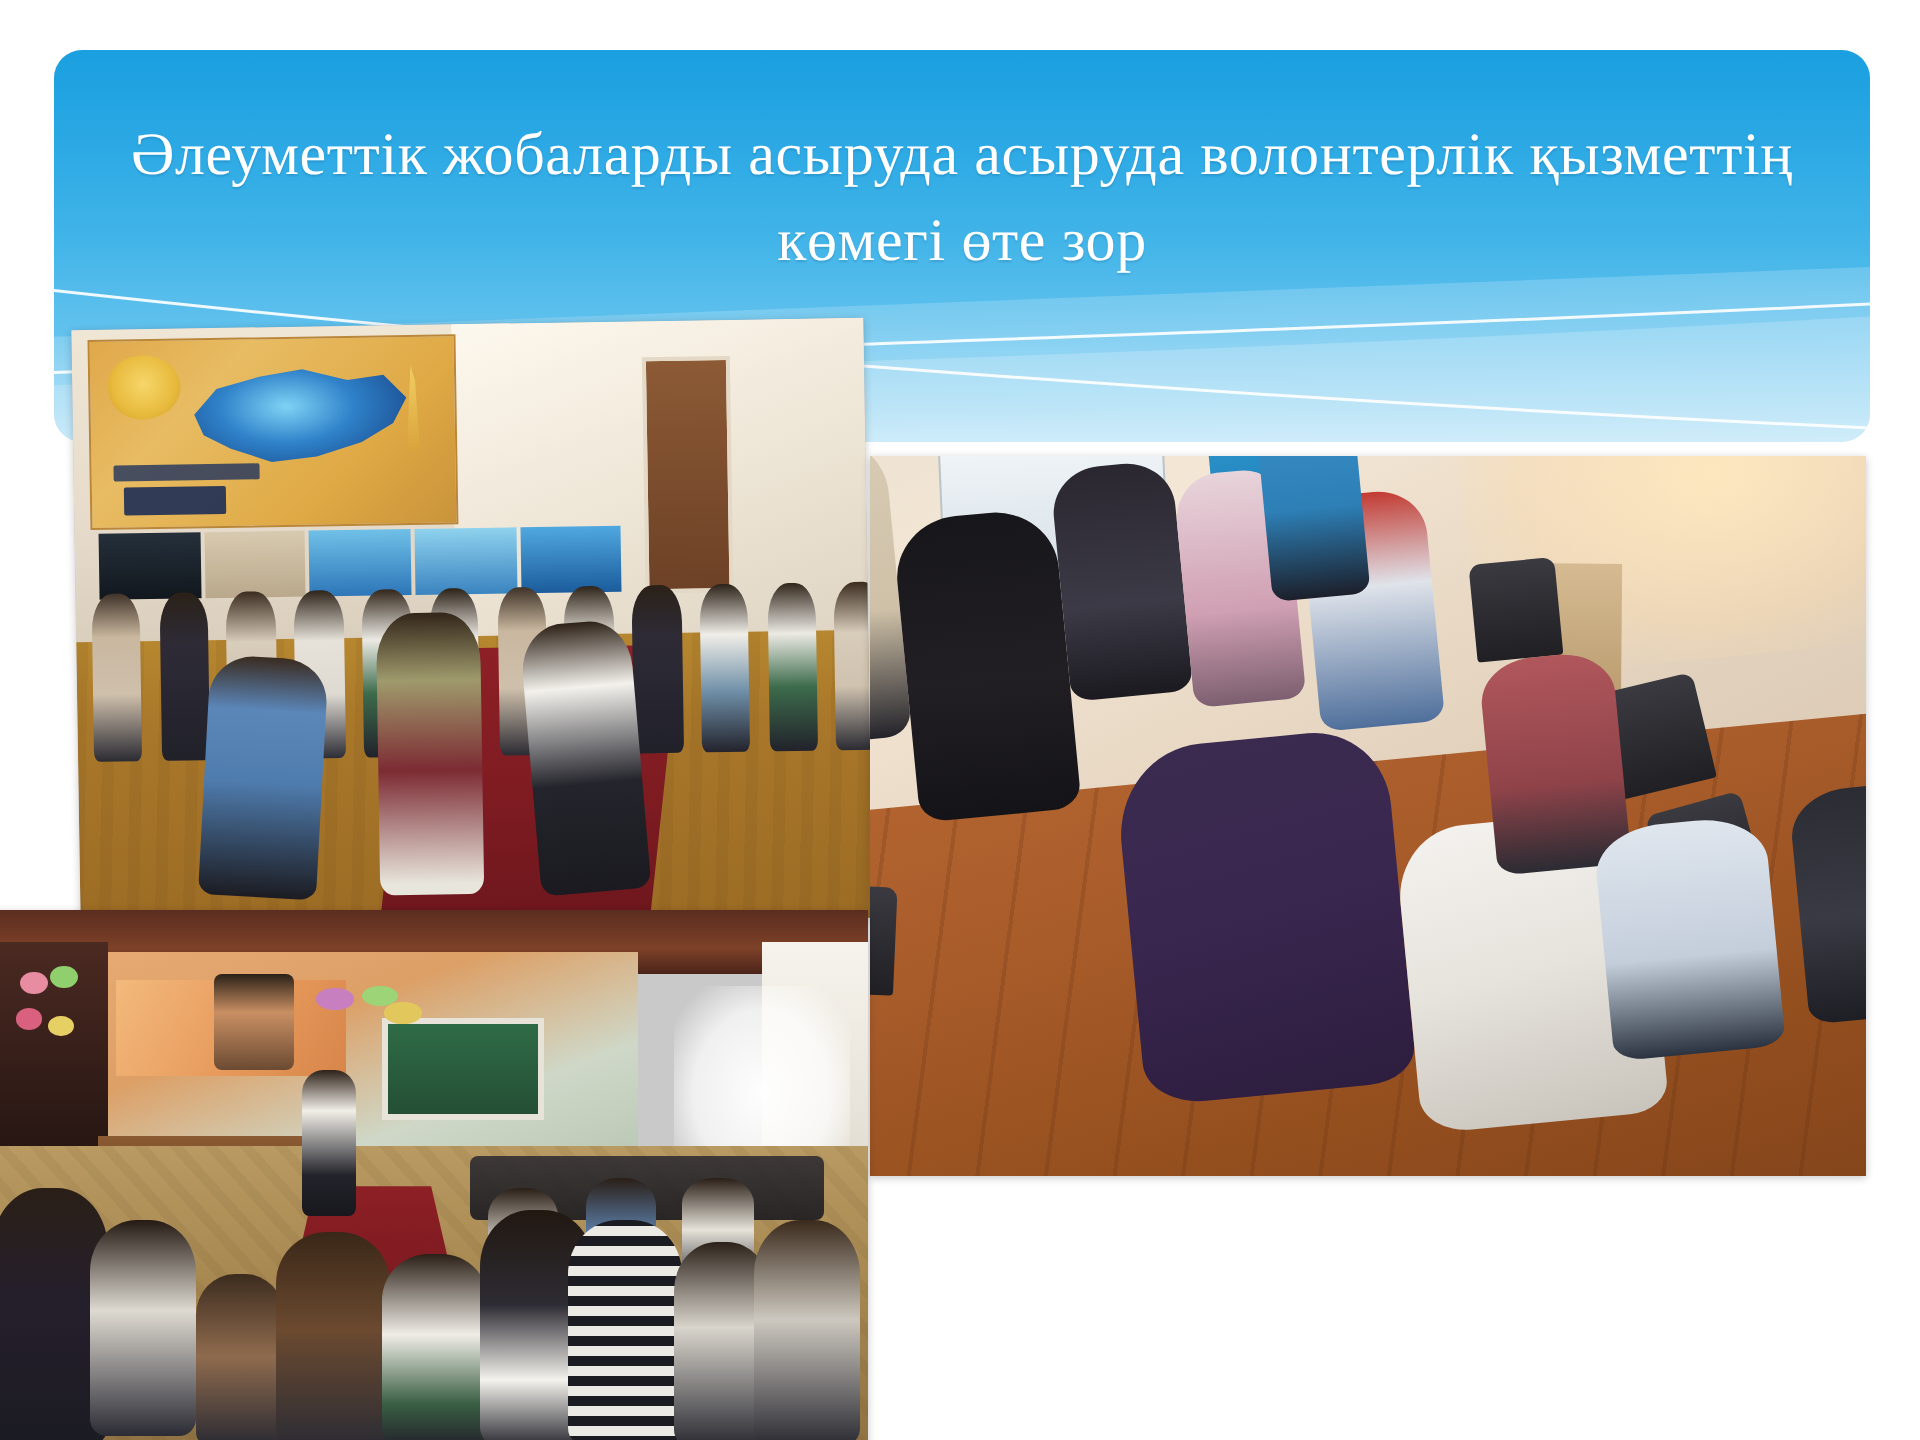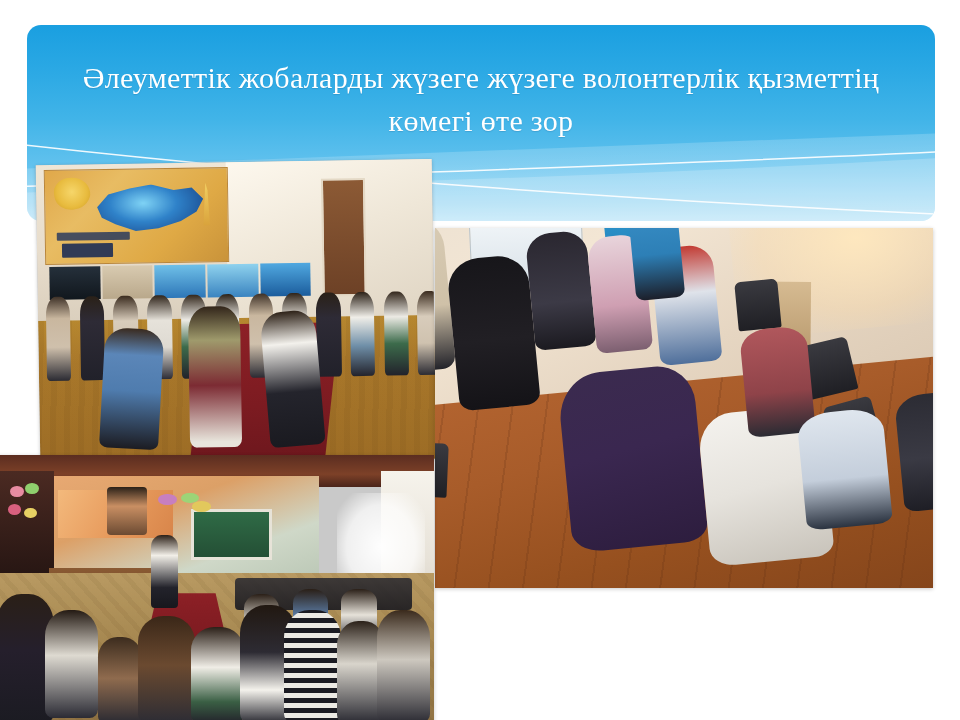--- a/index.html
+++ b/index.html
@@ -388,21 +388,21 @@
     </svg>
   </div>
 
   <div id="title-banner">
     <div id="banner-wedge"></div>
     <svg id="banner-svg" viewBox="0 0 908 196" preserveAspectRatio="none">
       <path d="M -20 162 C 240 152 600 142 930 126" fill="none" stroke="#ffffff" stroke-width="1.5" opacity="0.9"></path>
       <path d="M -20 118 C 280 152 620 176 930 190" fill="none" stroke="#ffffff" stroke-width="1.5" opacity="0.9"></path>
       <path d="M -20 196 L -20 168 C 300 160 620 150 930 132 L 930 196 Z" fill="#ffffff" opacity="0.20"></path>
     </svg>
-    <div id="title-text">Әлеуметтік  жобаларды  жүзеге жүзеге волонтерлік қызметтің  көмегі өте зор</div>
+    <div id="title-text">Әлеуметтік  жобаларды  асыруда асыруда волонтерлік қызметтің  көмегі өте зор</div>
   </div>
 
   <div class="photo" id="photo-hall-performance">
     <div class="inner">
       <div class="wall"></div>
       <div class="wall-right"></div>
 
       <div class="poster">
         <div class="emblem"></div>
         <div class="map"></div>

